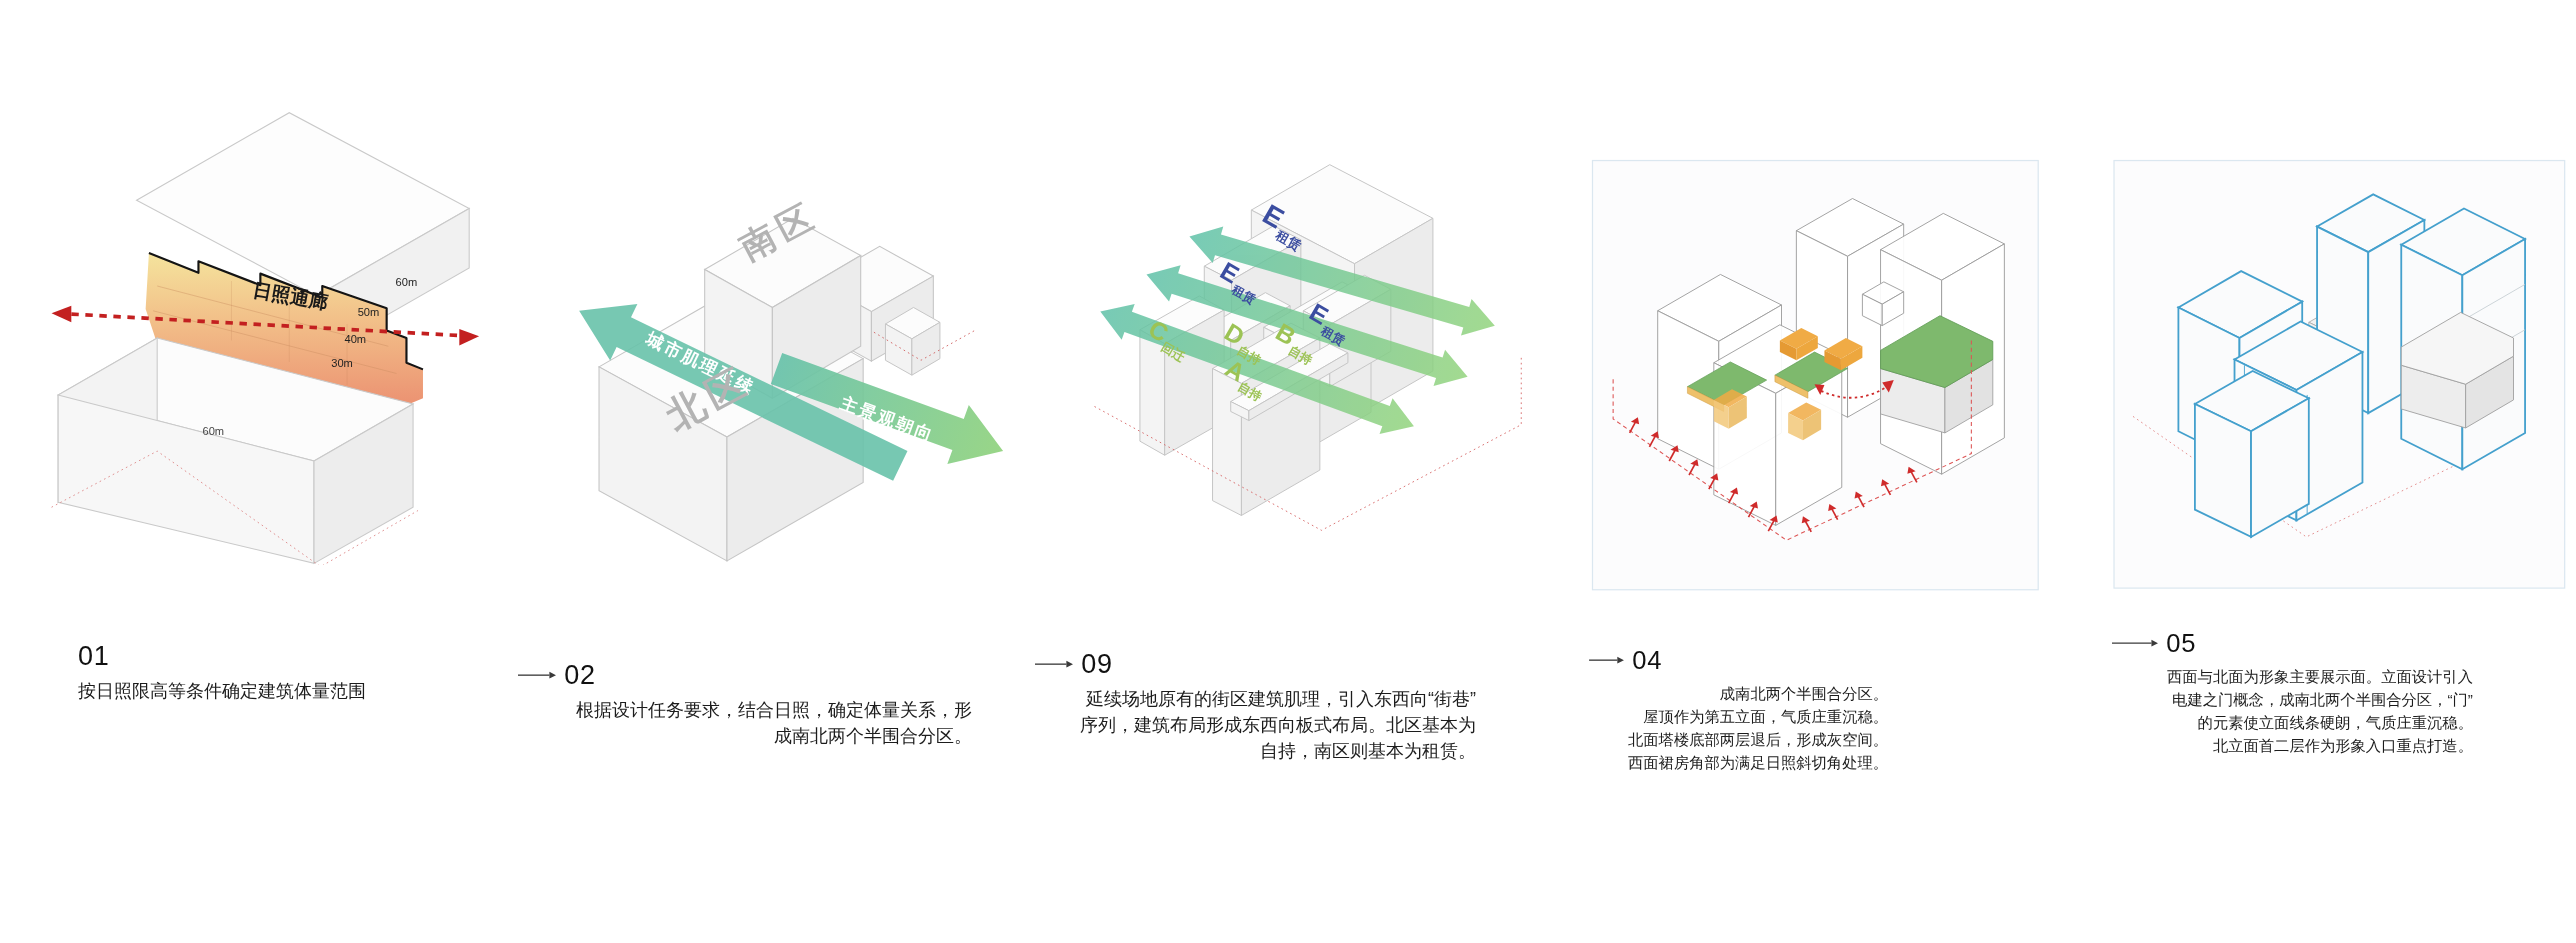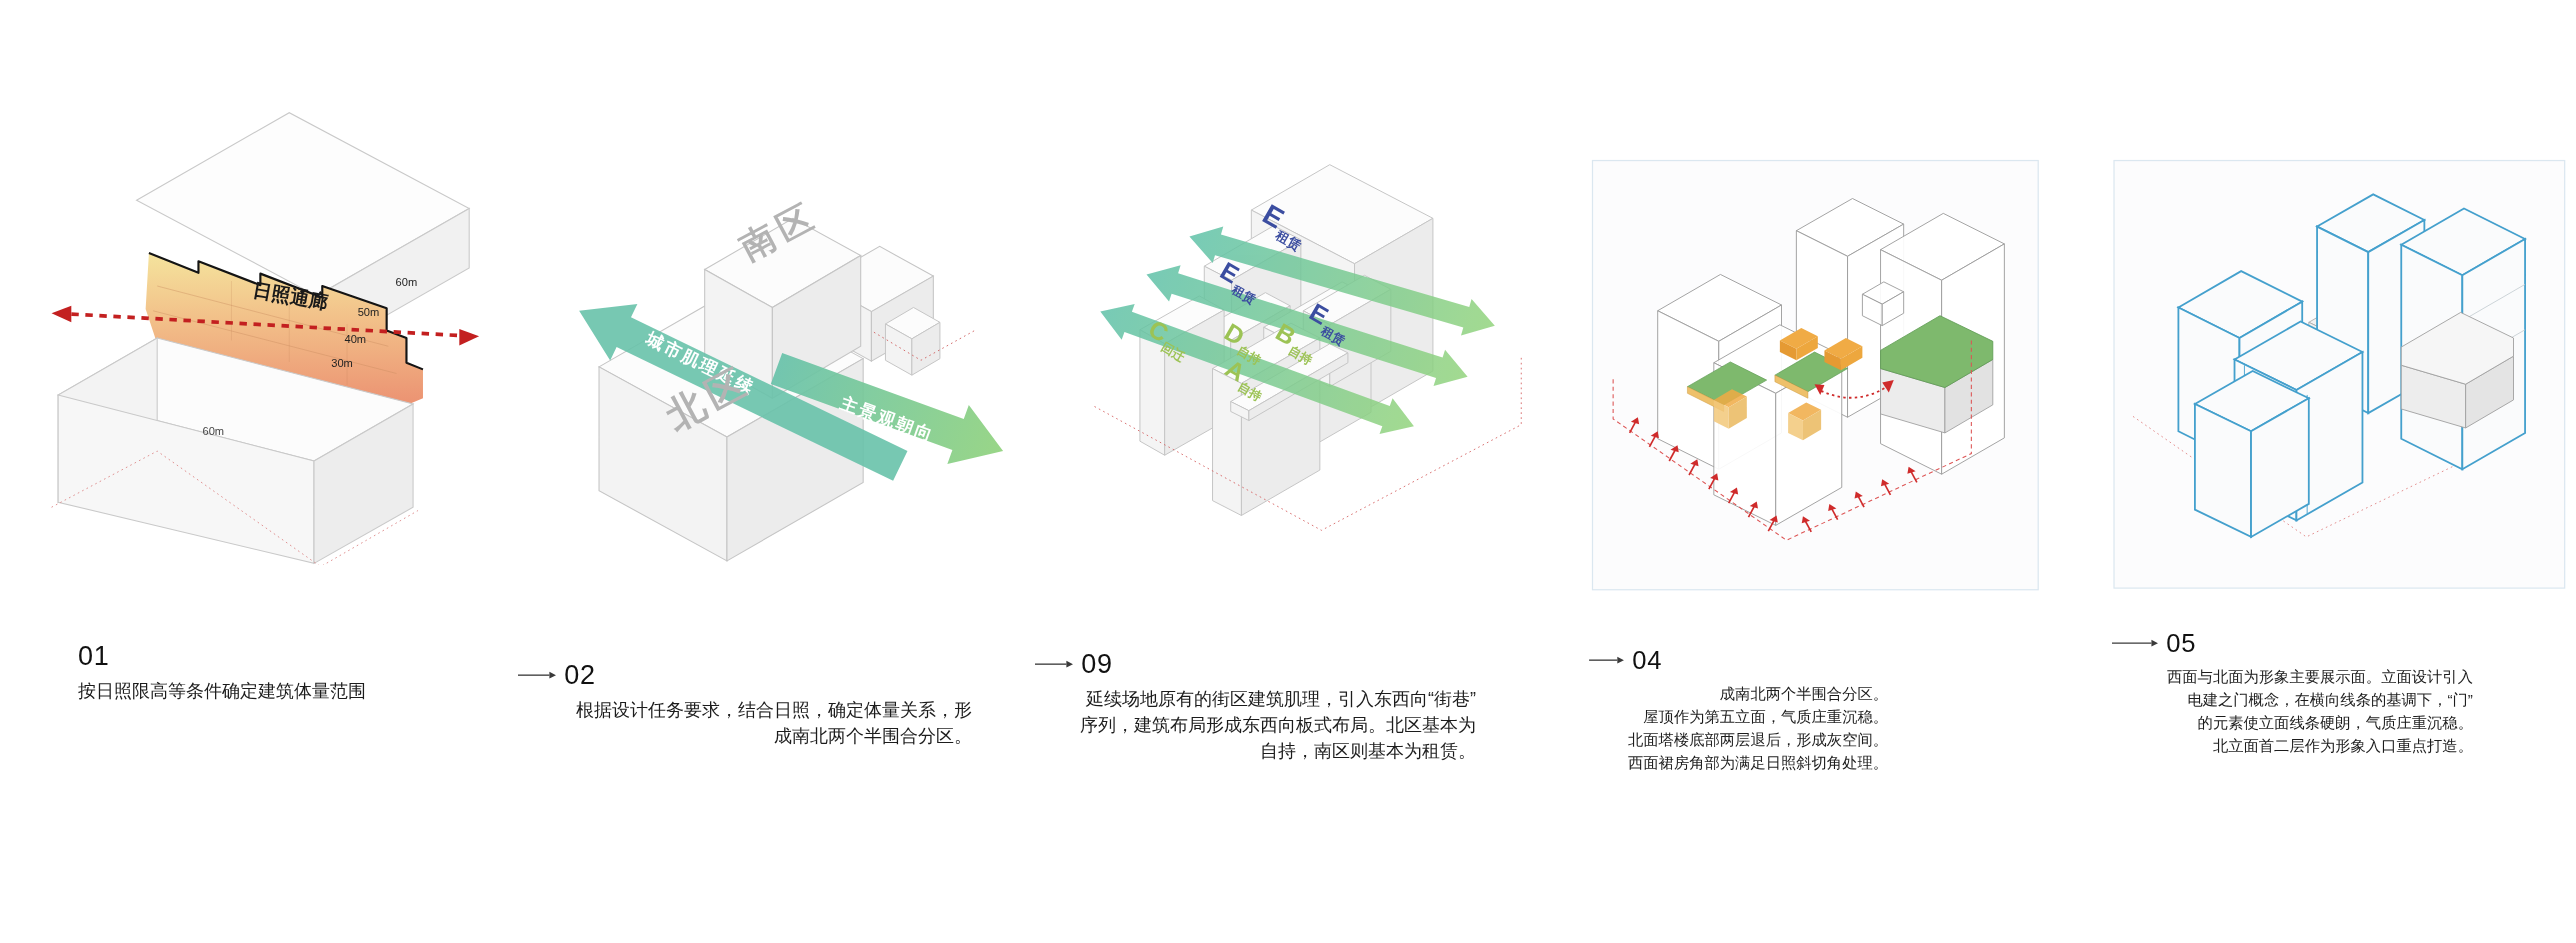--- a/index.html
+++ b/index.html
@@ -413,20 +413,20 @@
   <div class="cap cap-small" style="left:2112px;top:589px">
     <div class="numrow">
       <svg class="arrow-ico" width="46" height="8.3" viewBox="0 0 56 10">
         <line x1="0" y1="5" x2="48" y2="5" stroke="#3a3a3a" stroke-width="1.6"></line>
           <polygon points="48,1 56,5 48,9" fill="#3a3a3a"></polygon>
       </svg>
       <div class="num">05</div>
     </div>
     <div class="lines" style="margin-left:55px">
       <div>西面与北面为形象主要展示面。立面设计引入</div>
-      <div>电建之门概念，在横向线条的基调下，“门”</div>
+      <div>电建之门概念，成南北两个半围合分区，“门”</div>
       <div>的元素使立面线条硬朗，气质庄重沉稳。</div>
       <div>北立面首二层作为形象入口重点打造。</div>
     </div>
   </div>
 
 </div>
 
 
 </body></html>

